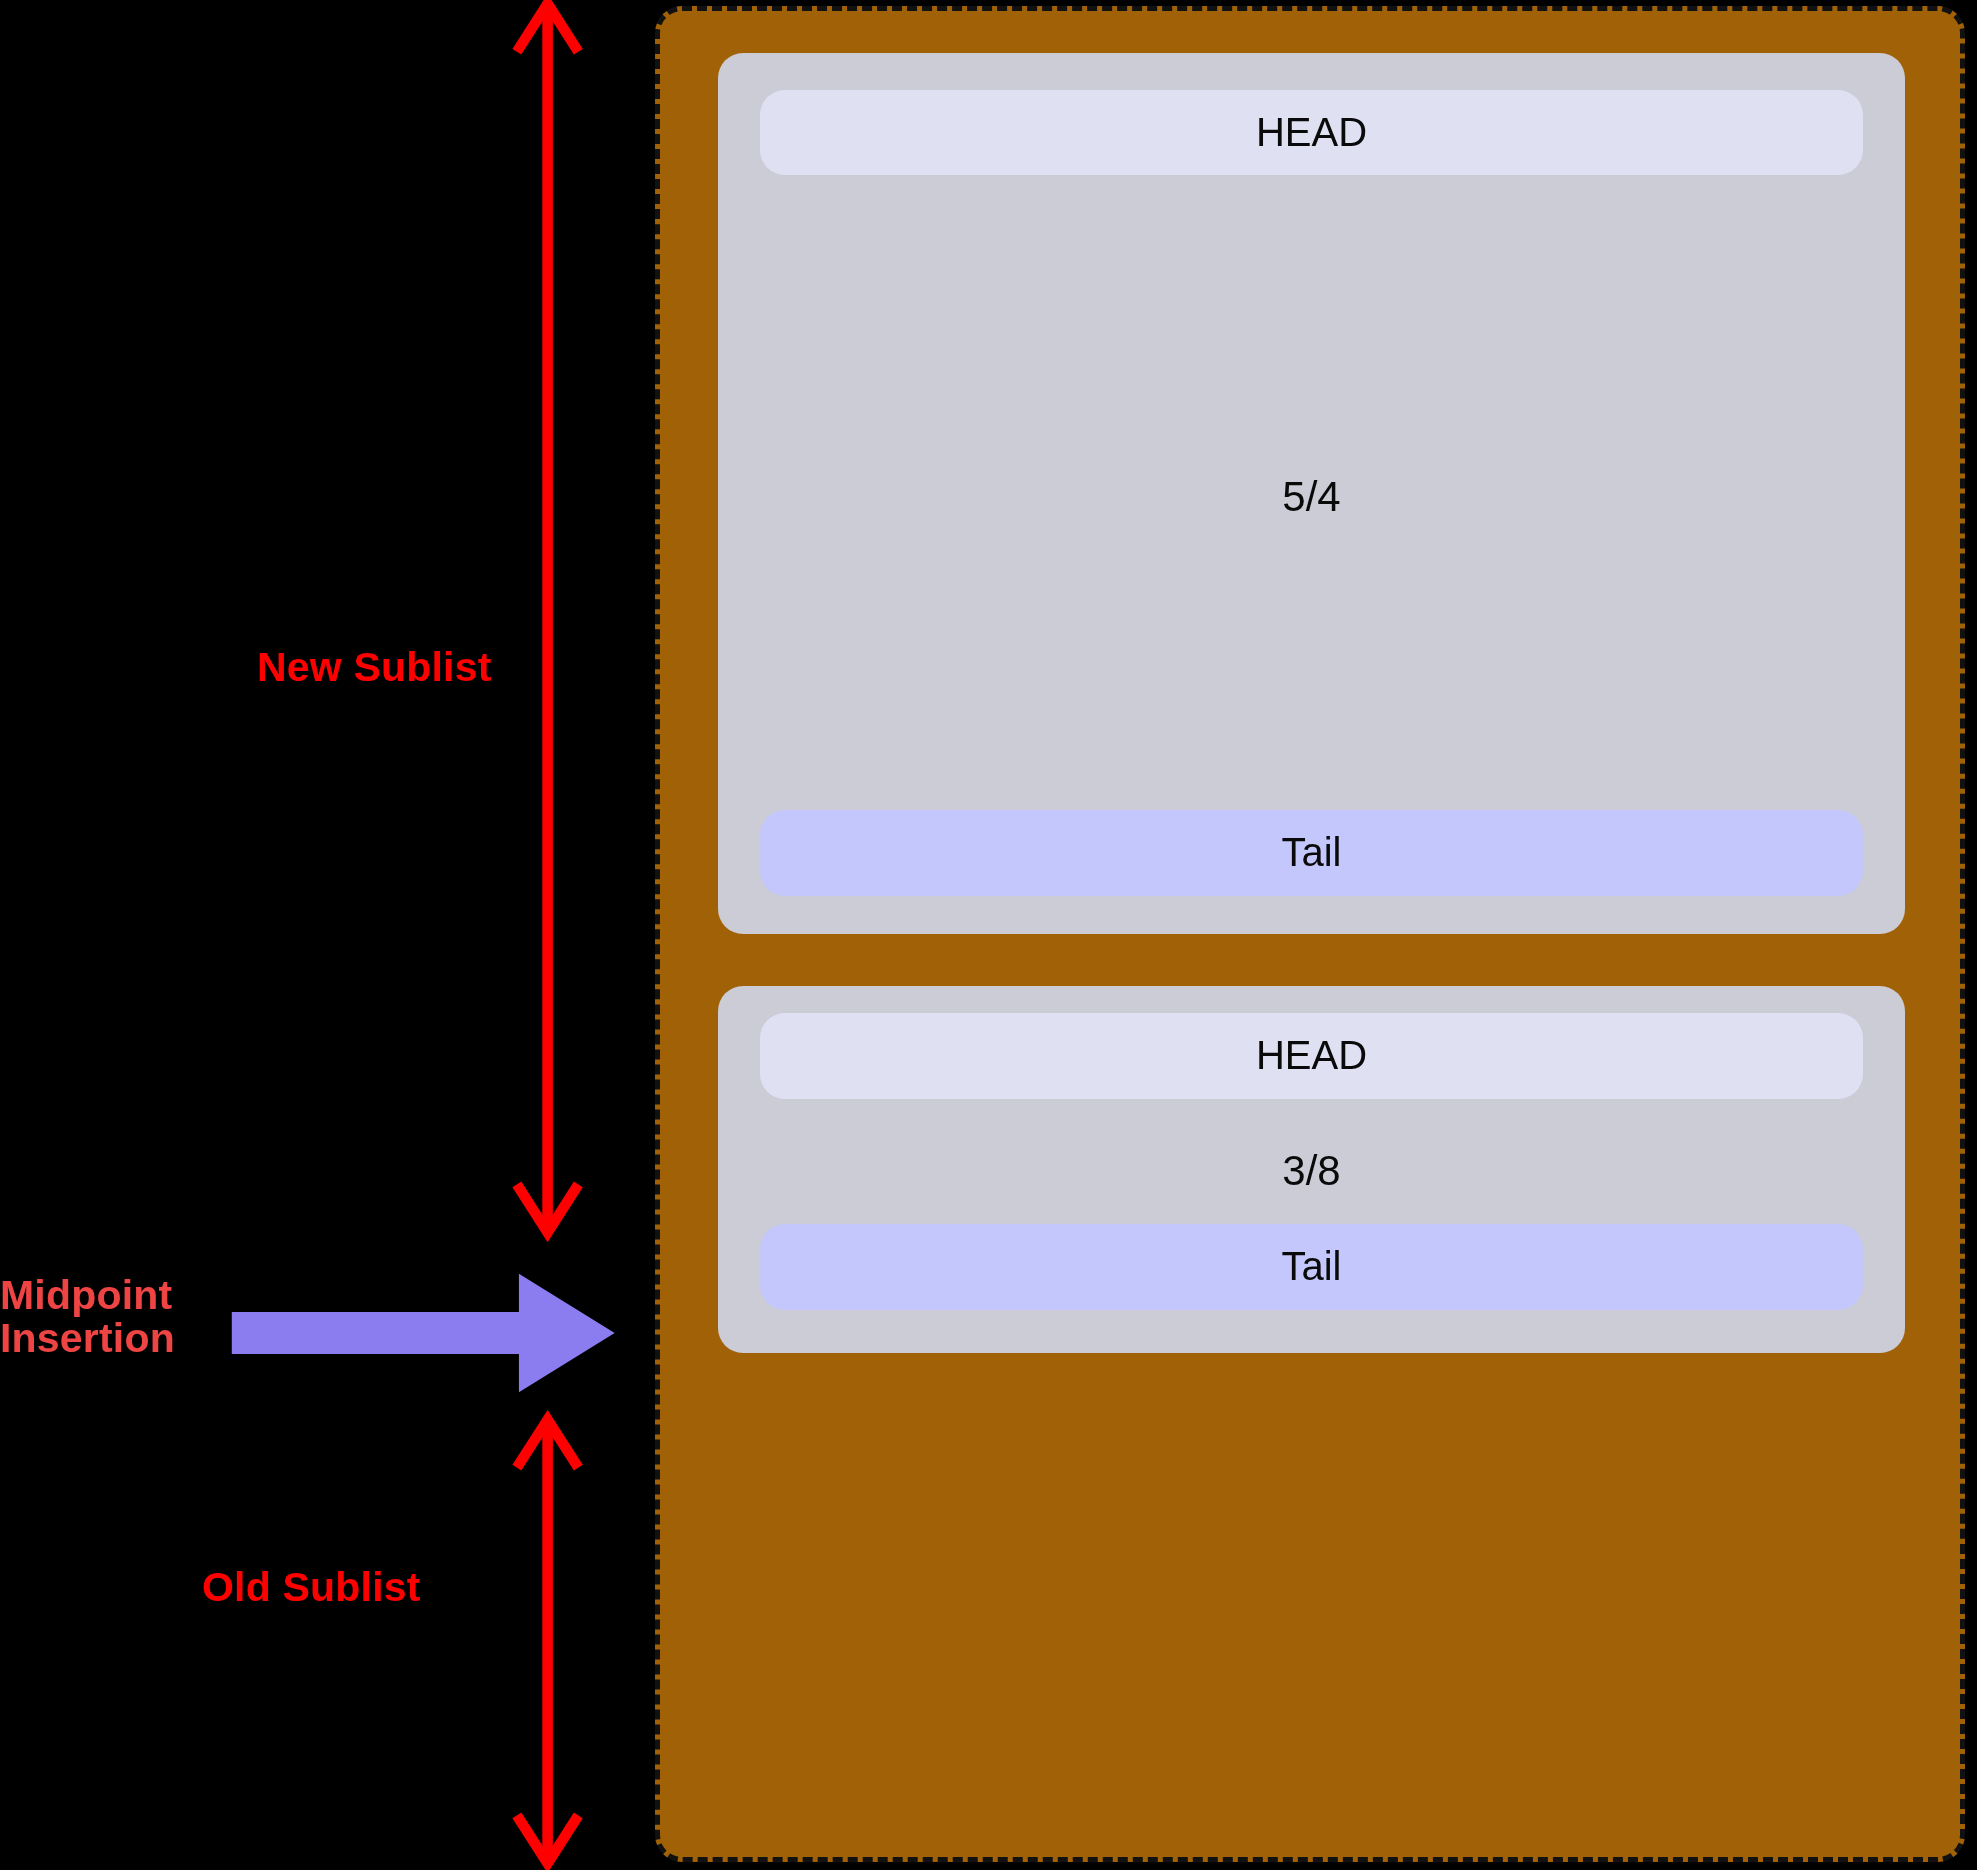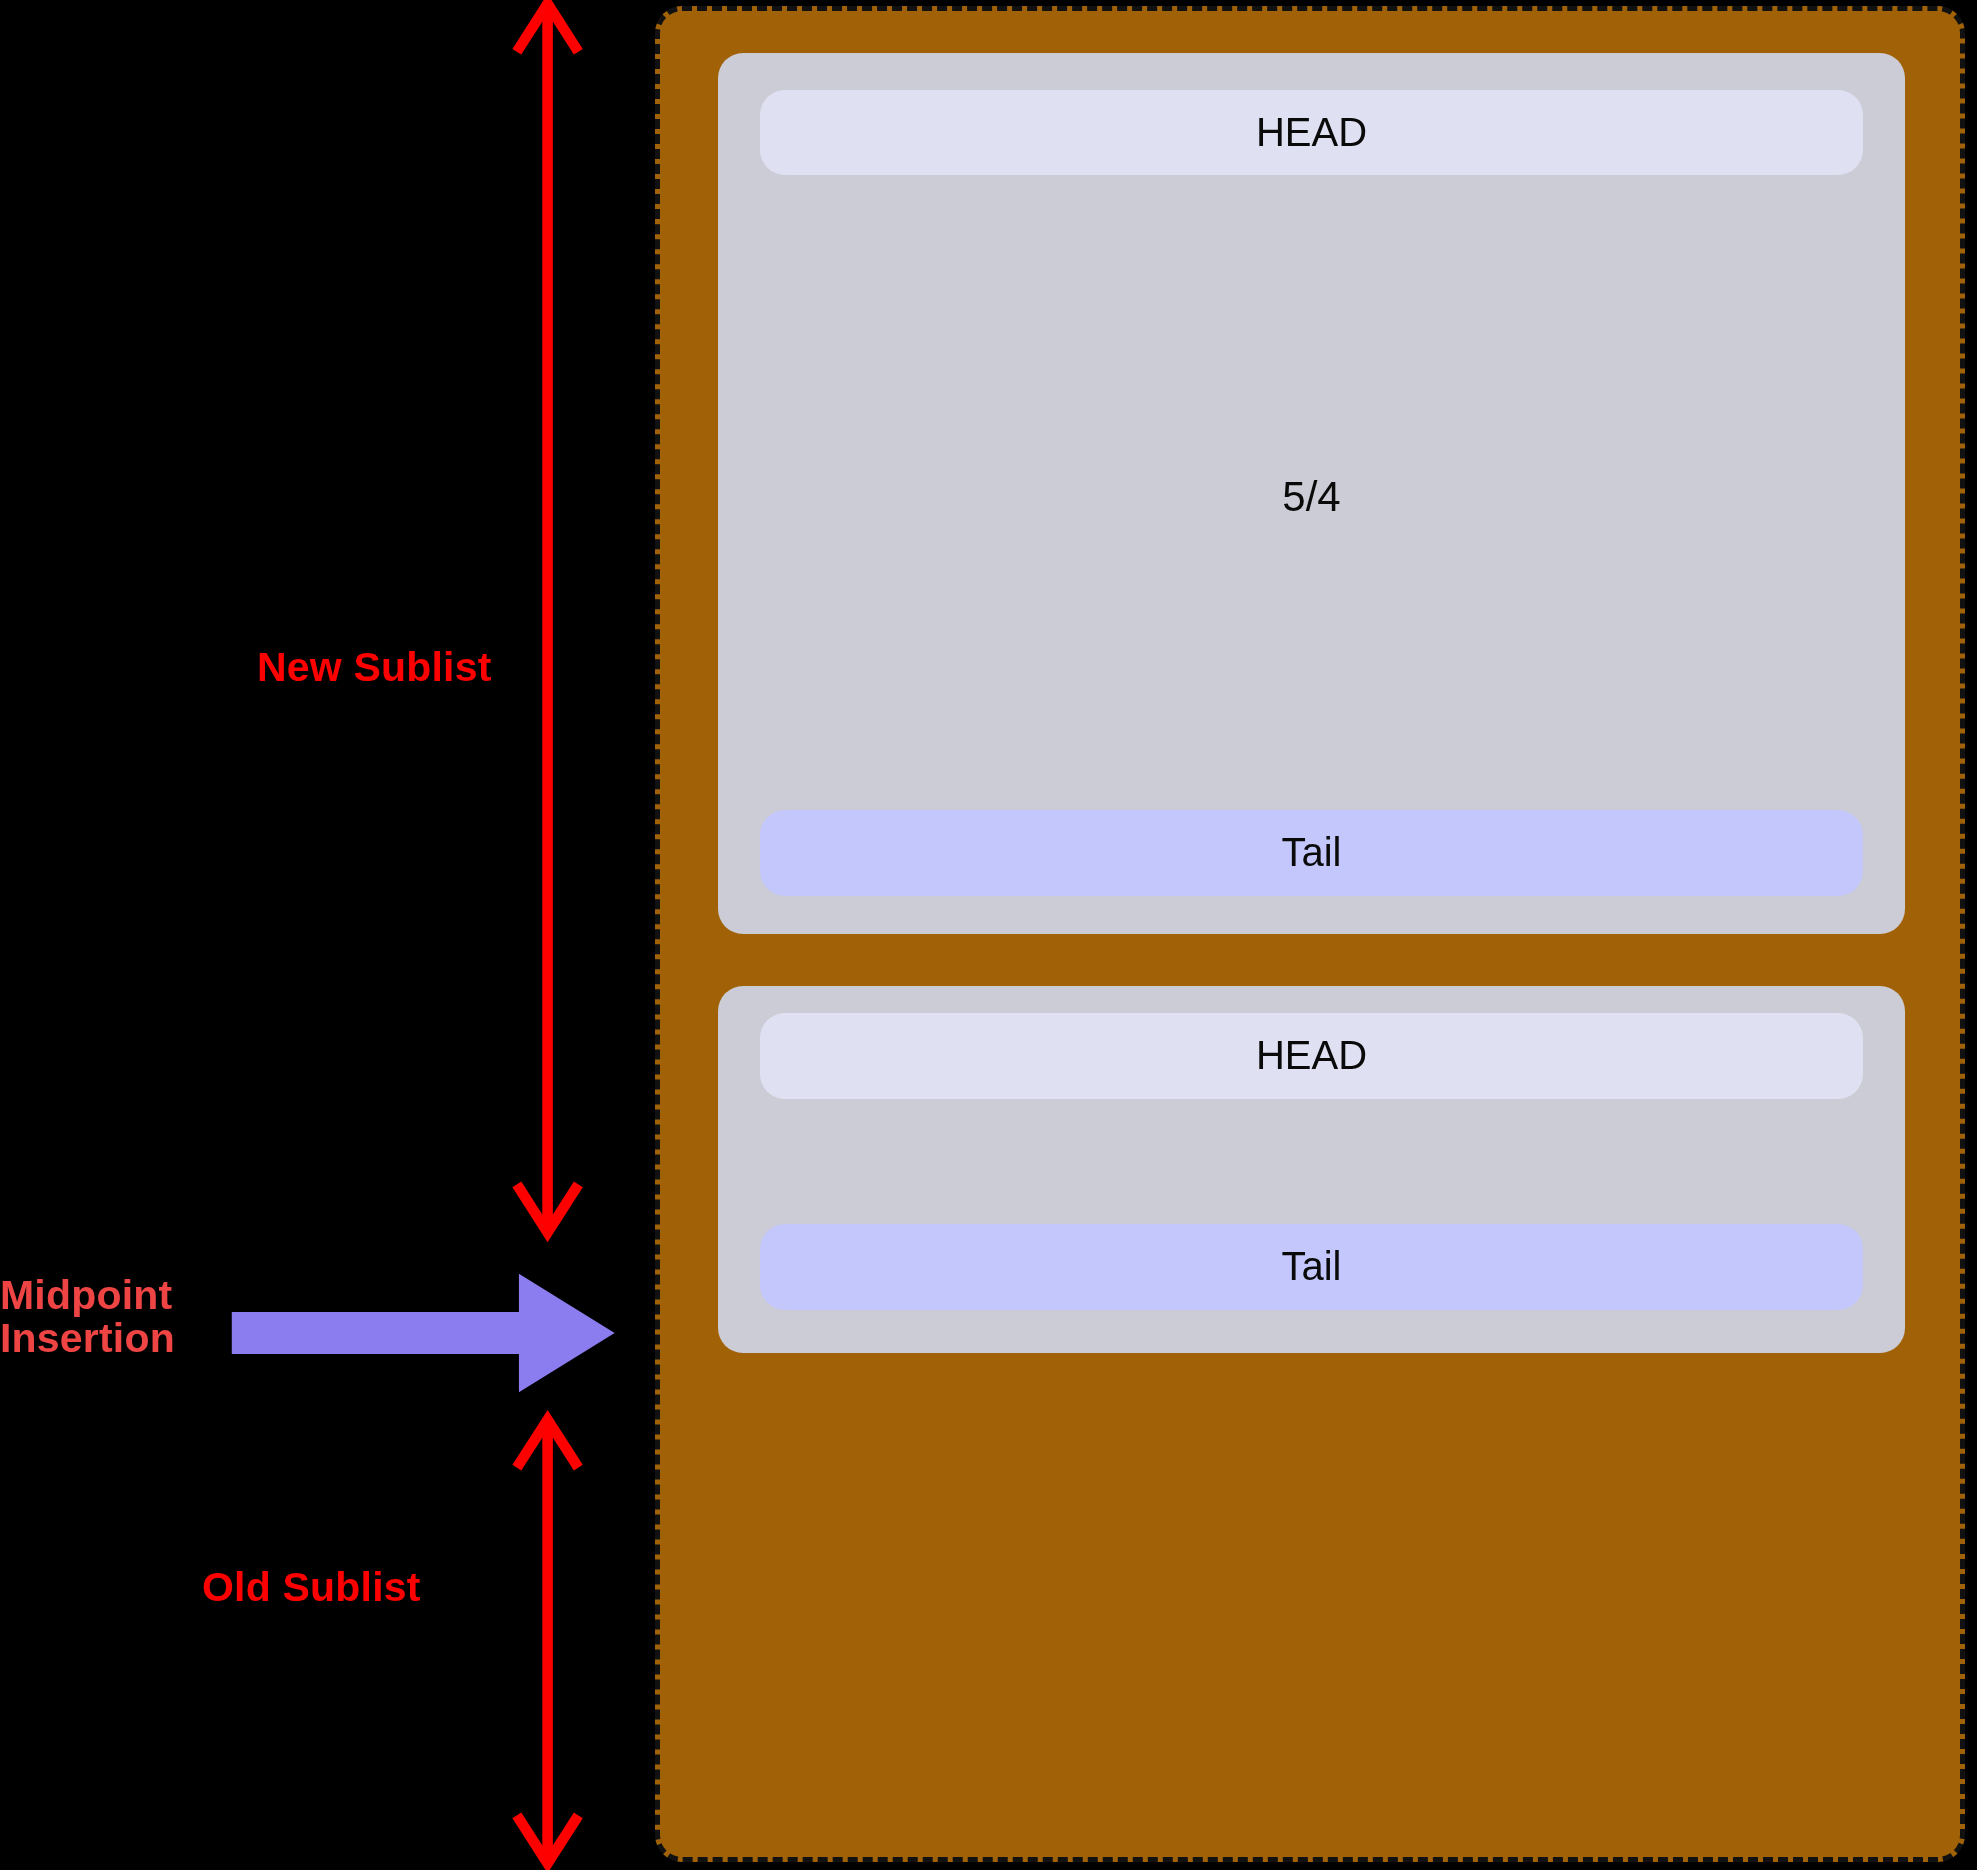--- a/index.html
+++ b/index.html
@@ -171,20 +171,21 @@
         <span>Tail</span>
       </div>
     </div>
 
     <div class="sublist-container" id="sublist-old">
 
       <div class="node-box node-head" id="old-head">
         <span>HEAD</span>
       </div>
 
+      <div class="fraction-label" id="old-fraction">3/8</div>
 
       <div class="node-box node-tail" id="old-tail">
         <span>Tail</span>
       </div>
     </div>
 
   </div>
 </div>
 
 

